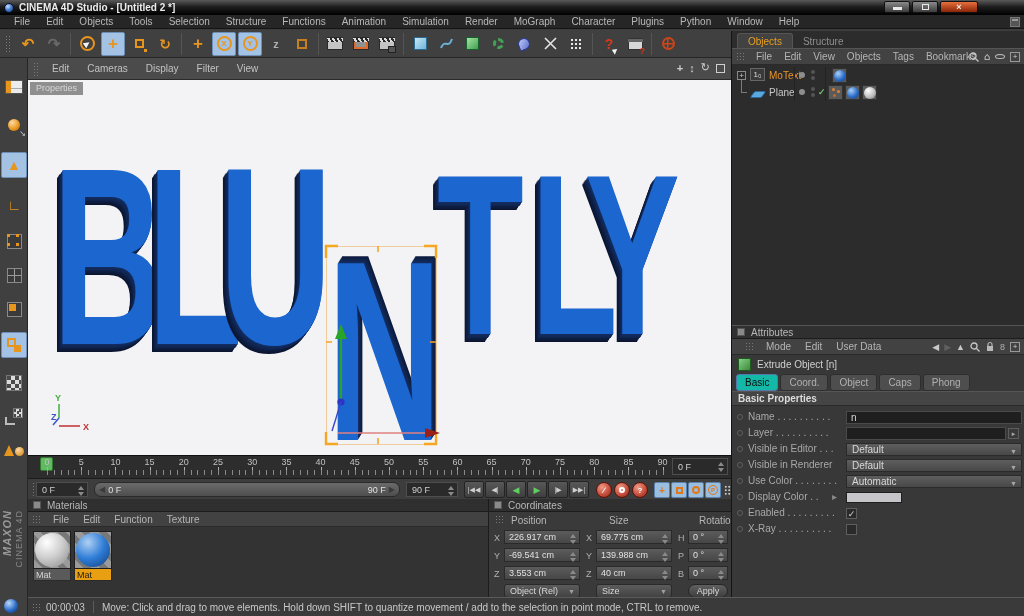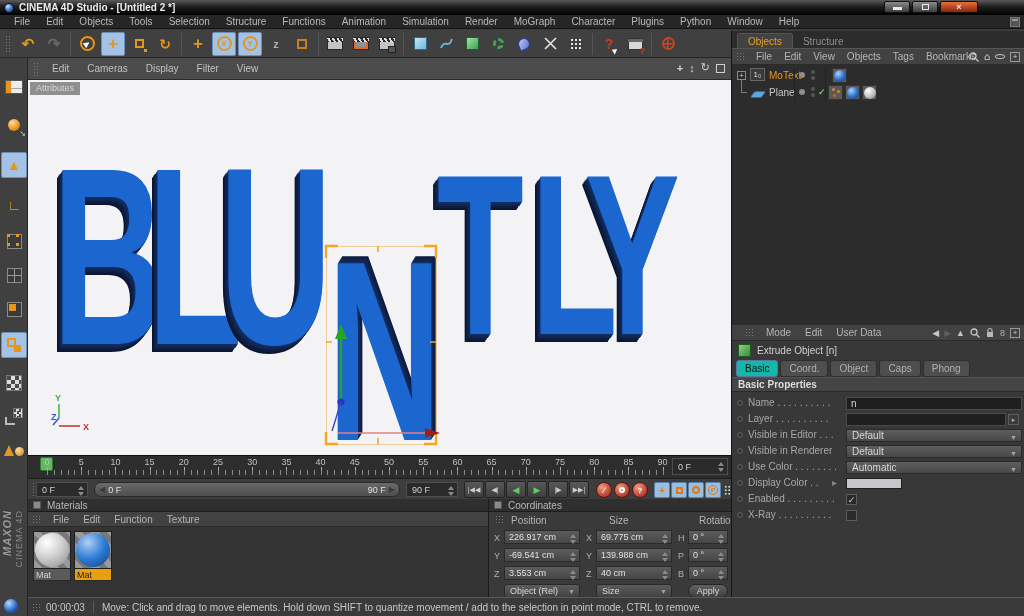--- a/index.html
+++ b/index.html
@@ -449,21 +449,21 @@
       <polygon points="412,353 397,348 397,358" fill="#9a2018"></polygon>
       <circle cx="313" cy="322" r="3.6" fill="#2a35c8"></circle>
       <line x1="313" y1="322" x2="304" y2="351" stroke="#3a46c8" stroke-width="1.4"></line>
       <text x="27" y="321" fill="#3faf3f" font-size="9" font-weight="bold">Y</text>
       <line x1="31" y1="324" x2="31" y2="338" stroke="#3faf3f" stroke-width="1.5"></line>
       <text x="23" y="340" fill="#3a55d0" font-size="9" font-weight="bold">Z</text>
       <line x1="31" y1="338" x2="25" y2="345" stroke="#3a55d0" stroke-width="1.5"></line>
       <line x1="31" y1="346" x2="52" y2="346" stroke="#c03030" stroke-width="1.5"></line>
       <text x="55" y="350" fill="#c03030" font-size="9" font-weight="bold">X</text>
     </svg>
-    <span class="persp">Attributes</span>
+    <span class="persp">Properties</span>
   </div>
 
   <div class="ruler">
     <span class="playhead"></span>
     <div id="ruler-ticks" style="position:absolute;left:0;top:0;width:640px;height:23px">
         <span class="tick-label" style="left: 19px;">0</span>
         <span class="tick-label" style="left: 53.2px;">5</span>
         <span class="tick-label" style="left: 87.4px;">10</span>
         <span class="tick-label" style="left: 121.6px;">15</span>
         <span class="tick-label" style="left: 155.8px;">20</span>
@@ -694,20 +694,24 @@
           </span>
         <span class="tag" style="left:113px">
             <span class="tagsphere blue"></span>
           </span>
         <span class="tag" style="left:130px">
             <span class="tagsphere white"></span>
           </span>
       </div>
     </div>
 
+    <div class="attr-header">
+      <span class="pnl-sq"></span>
+      <span>Attributes</span>
+    </div>
     <div class="attr-menu">
       <span class="grip-s"></span>
       <span style="display:flex">
           <span class="mitem">Mode</span>
           <span class="mitem">Edit</span>
           <span class="mitem">User Data</span>
         </span>
       <span class="atricons">
         <span style="color:#c8c8c8">◀</span>
         <span style="color:#606060">▶</span>

